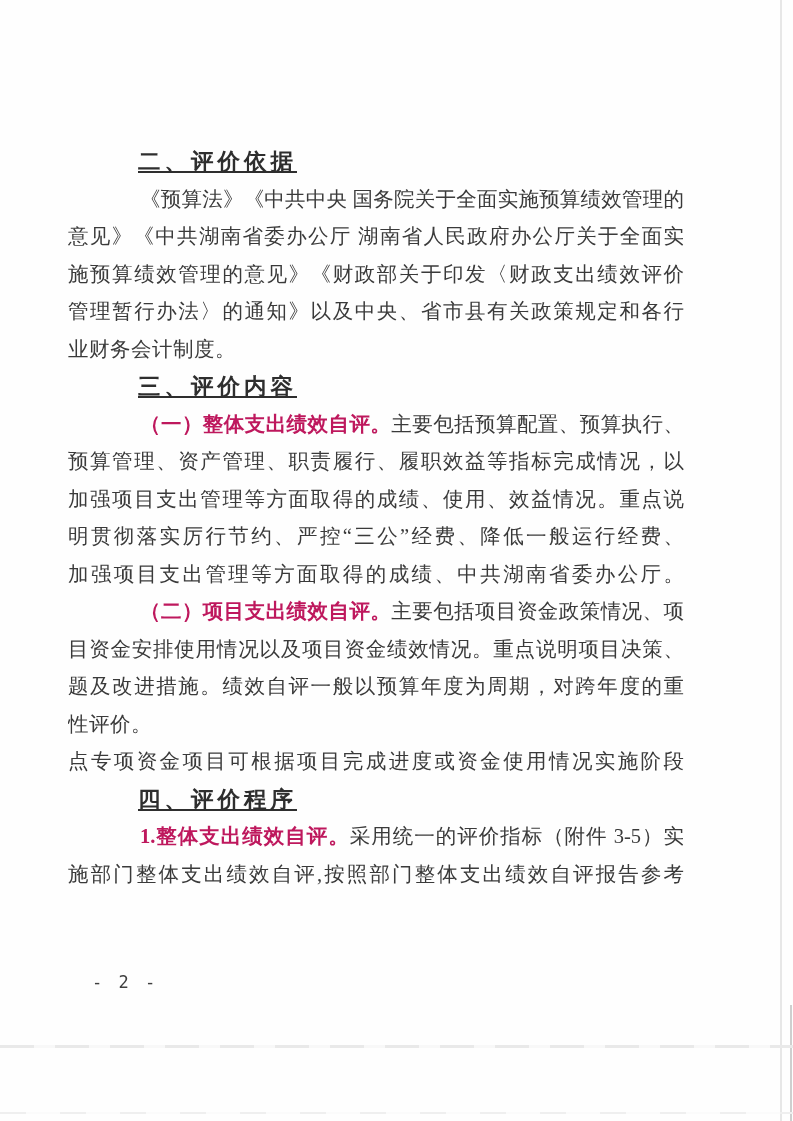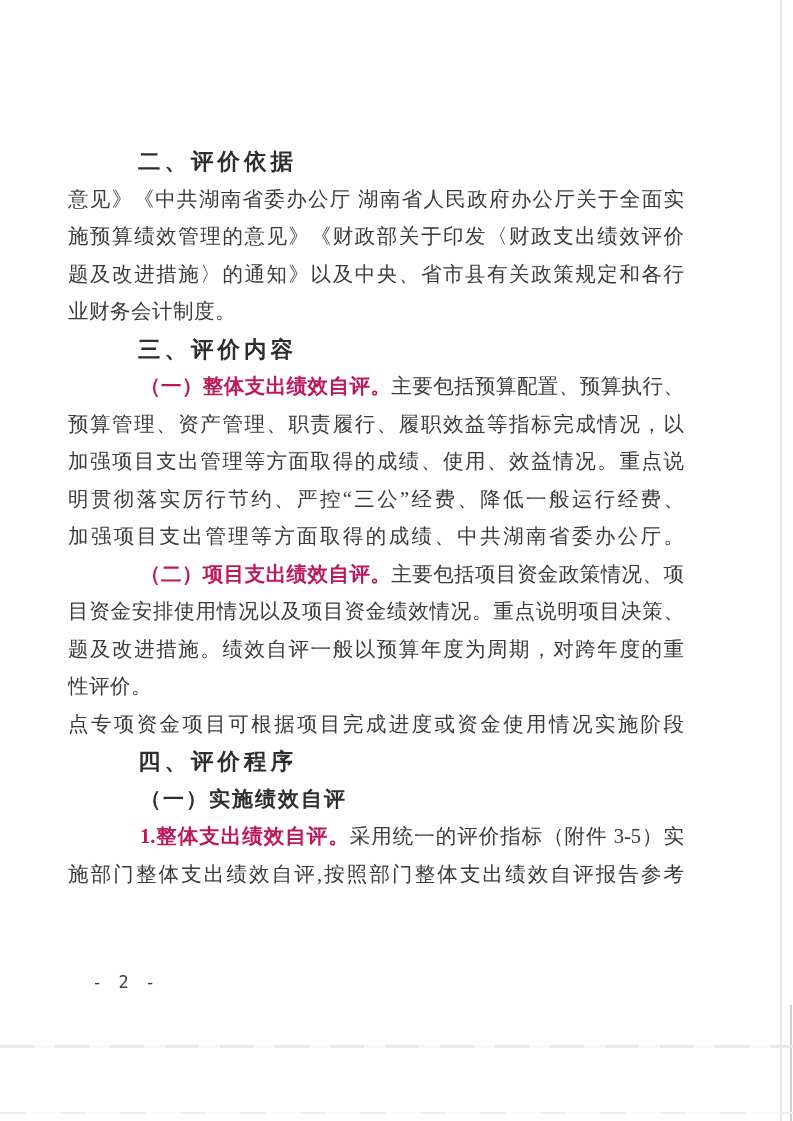--- a/index.html
+++ b/index.html
@@ -13,21 +13,21 @@
     height:37.5px;line-height:37.5px;font-size:20.5px;color:#3a3a3a;
     white-space:nowrap;overflow:hidden;
     font-family:"Liberation Serif","DejaVu Serif",serif;
     letter-spacing:0.5px;
   }
   .j{text-align:justify;text-align-last:justify;letter-spacing:0;}
   .ind{padding-left:72px;}
   .head{
     font-family:"Liberation Sans","DejaVu Sans",sans-serif;
     font-weight:700;font-size:22.5px;letter-spacing:4px;
-    padding-left:70px;color:#2e2e2e;
+    padding-left:70px;color:#2e2e2e;text-decoration:underline;
   }
   .sub{
     font-weight:700;font-size:21px;letter-spacing:2px;
     padding-left:72px;color:#2e2e2e;
   }
   .b{font-weight:700;color:#be185d;}
   .pagenum{
     position:absolute;left:92px;top:970px;height:24px;line-height:24px;
     font-size:17px;letter-spacing:3px;color:#3f3f3f;
     font-family:"DejaVu Sans Mono","Liberation Mono",monospace;
@@ -42,41 +42,41 @@
 </style>
 </head>
 <body>
 
 <div class="page">
 
   <div class="content">
 
     <div class="ln head">二、评价依据</div>
 
+    <div class="ln j ind">《预算法》《中共中央 国务院关于全面实施预算绩效管理的</div>
     <div class="ln j">意见》《中共湖南省委办公厅 湖南省人民政府办公厅关于全面实</div>
     <div class="ln j">施预算绩效管理的意见》《财政部关于印发〈财政支出绩效评价</div>
-    <div class="ln j">题及改进措施〉的通知》以及中央、省市县有关政策规定和各行</div>
+    <div class="ln j">管理暂行办法〉的通知》以及中央、省市县有关政策规定和各行</div>
     <div class="ln">业财务会计制度。</div>
 
     <div class="ln head">三、评价内容</div>
 
     <div class="ln j ind"><span class="b">（一）整体支出绩效自评。</span><span>主要包括预算配置、预算执行、</span></div>
     <div class="ln j">预算管理、资产管理、职责履行、履职效益等指标完成情况，以</div>
     <div class="ln j">加强项目支出管理等方面取得的成绩、使用、效益情况。重点说</div>
     <div class="ln j">明贯彻落实厉行节约、严控“三公”经费、降低一般运行经费、</div>
     <div class="ln j">加强项目支出管理等方面取得的成绩、中共湖南省委办公厅。</div>
 
     <div class="ln j ind"><span class="b">（二）项目支出绩效自评。</span><span>主要包括项目资金政策情况、项</span></div>
     <div class="ln j">目资金安排使用情况以及项目资金绩效情况。重点说明项目决策、</div>
     <div class="ln j">题及改进措施。绩效自评一般以预算年度为周期，对跨年度的重</div>
     <div class="ln">性评价。</div>
     <div class="ln j">点专项资金项目可根据项目完成进度或资金使用情况实施阶段</div>
 
     <div class="ln head">四、评价程序</div>
-    <div class="ln sub">（一）实施绩效自评</div>
 
     <div class="ln j ind"><span class="b">1.整体支出绩效自评。</span><span>采用统一的评价指标（附件 3-5）实</span></div>
     <div class="ln j">施部门整体支出绩效自评,按照部门整体支出绩效自评报告参考</div>
 
   </div>
 
   <div class="pagenum">- 2 -</div>
 
   <div class="vline"></div>
   <div class="edge-r"></div>

